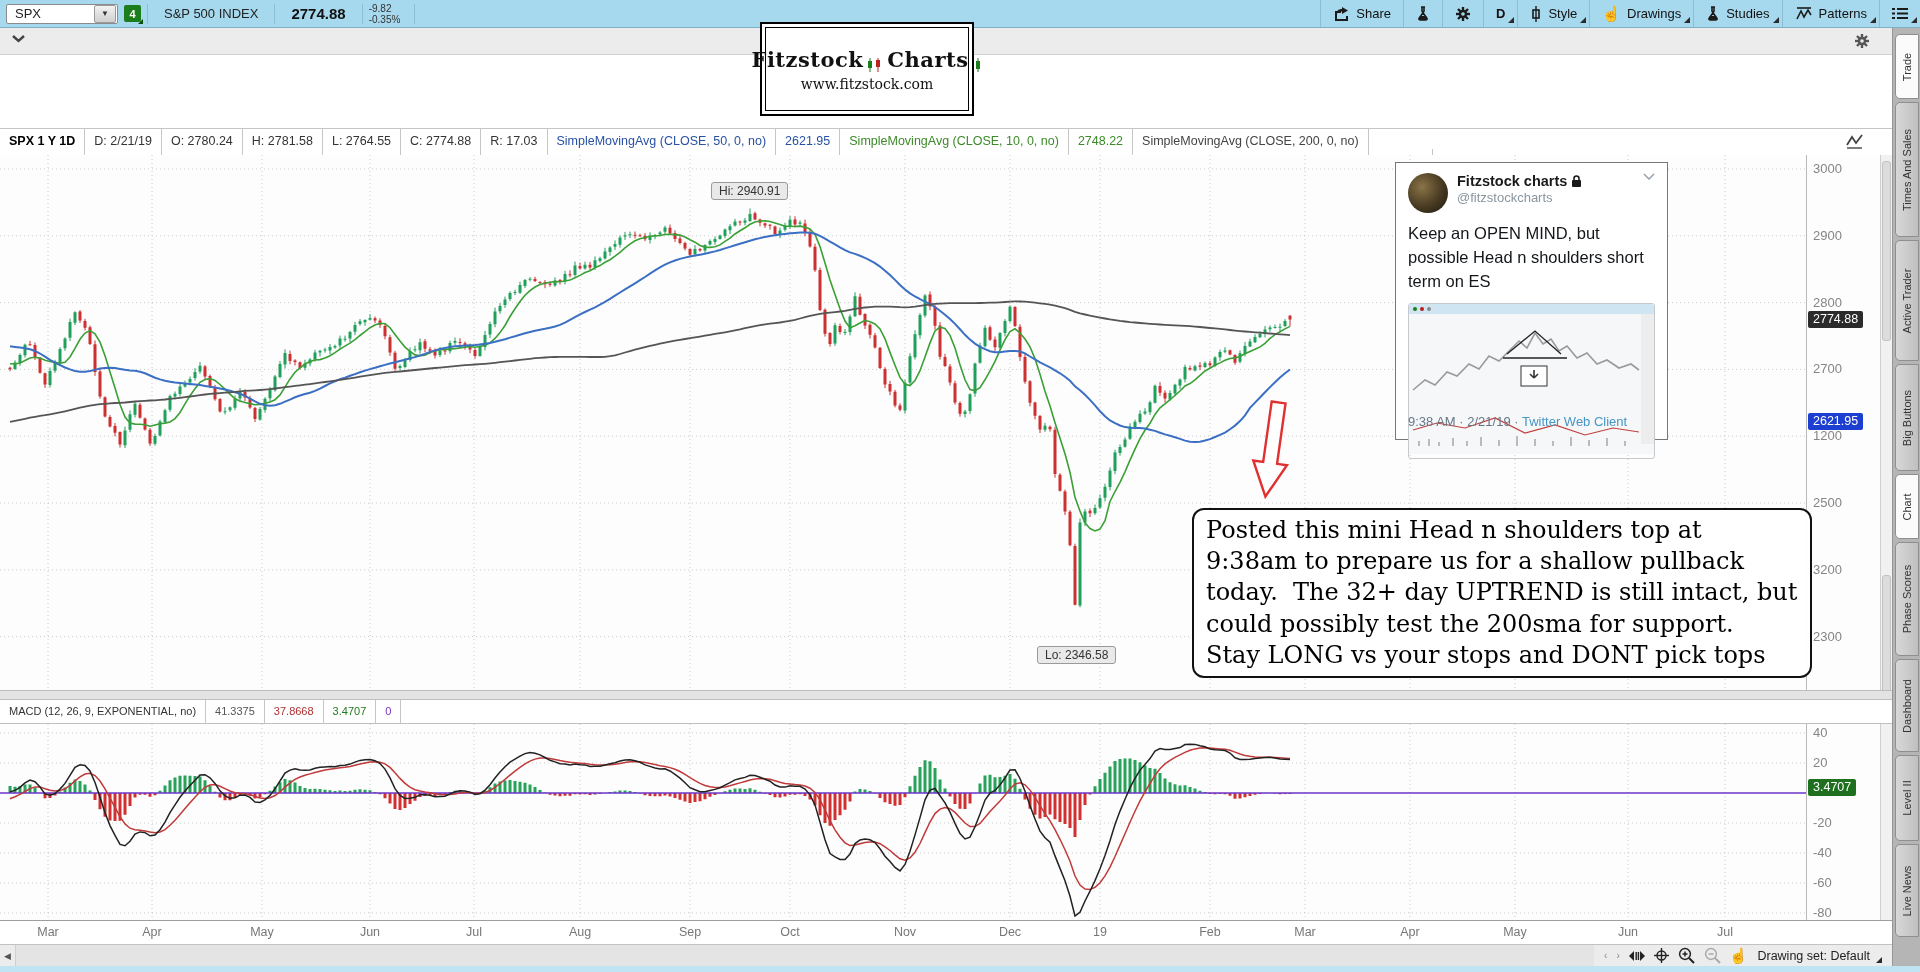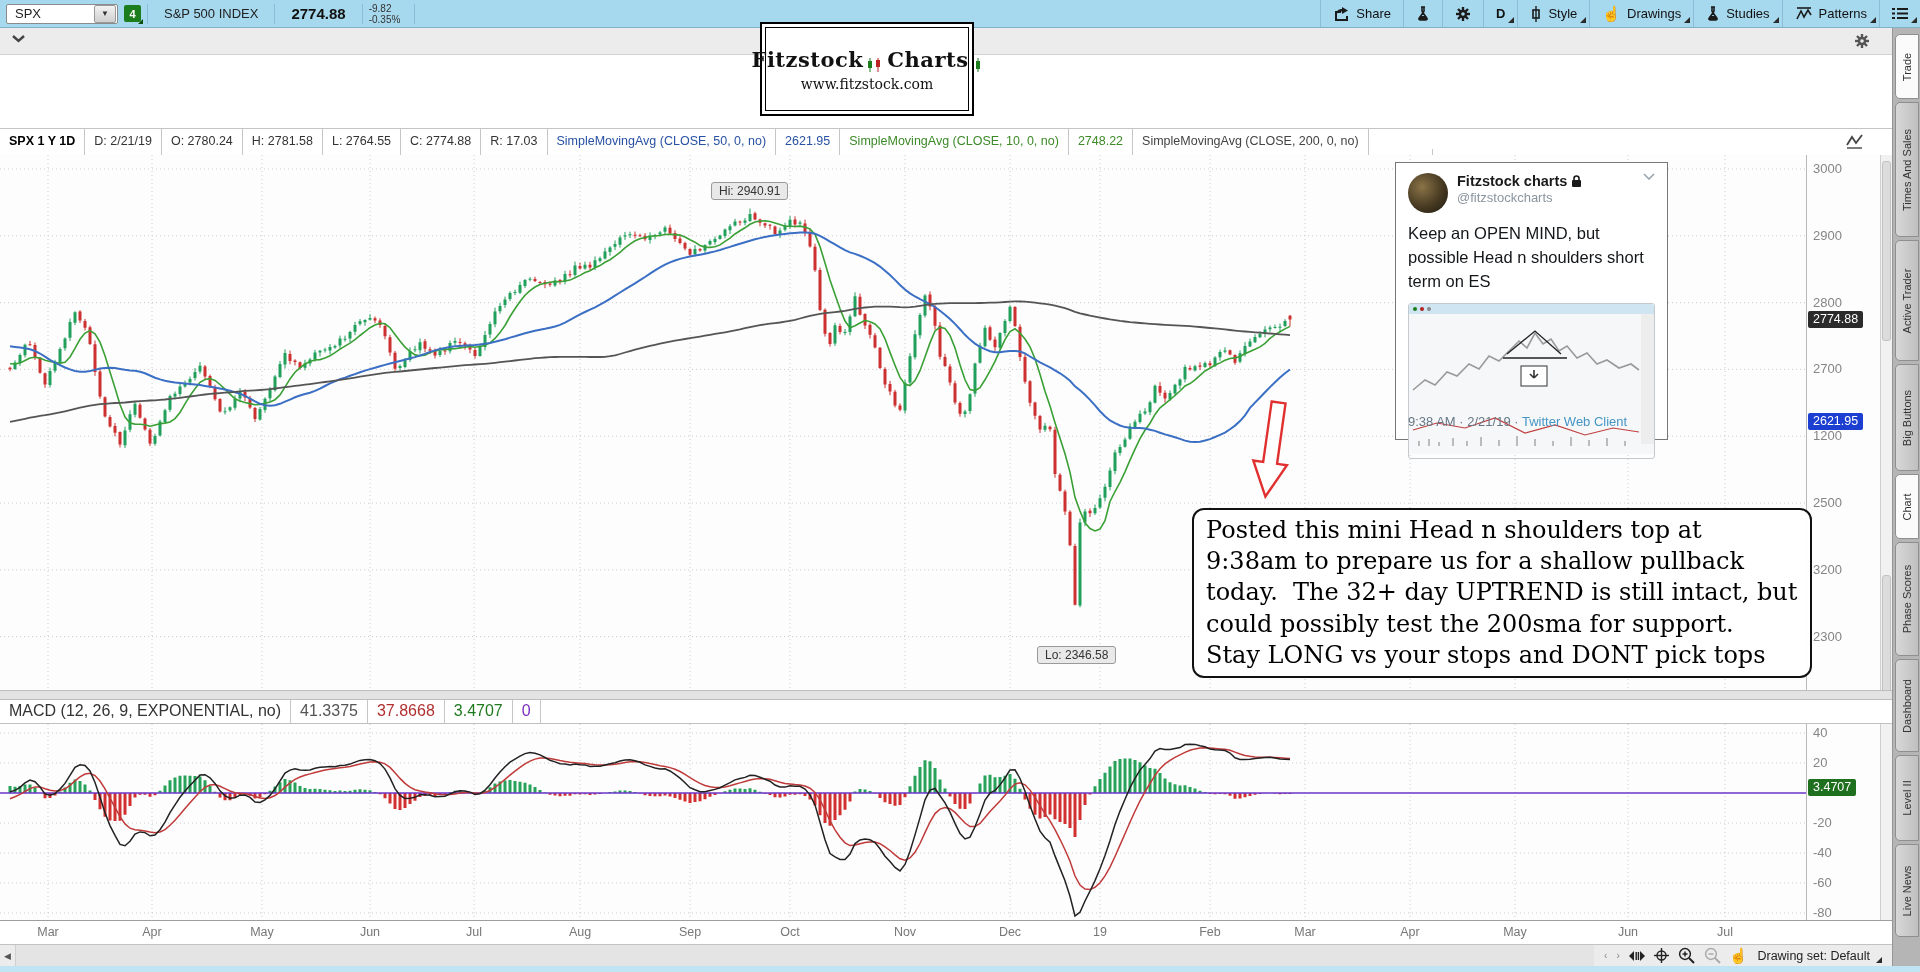--- a/index.html
+++ b/index.html
@@ -62,21 +62,21 @@
                  border-top:1px solid #c4c4c4; border-bottom:1px solid #a9a9a9; display:flex; font-size:12.5px; }
   .hcell { padding:0 9px; line-height:25px; border-right:1px solid #c6c6c6; white-space:nowrap; }
   #chart-settings-icon { position:absolute; right:28px; top:4px; }
 
   
   #pricepane  { position:absolute; left:0; top:155px; width:1806px; height:535px; background:#fdfdfd; }
   #priceaxis  { position:absolute; left:1806px; top:155px; width:74px; height:535px; background:#fdfdfd; border-left:1px solid #b9b9b9; }
   #vscroll    { position:absolute; left:1880px; top:155px; width:12px; height:789px; background:#f1f1f1; border-left:1px solid #cfcfcf; }
   #vscroll .seg { position:absolute; left:1px; width:9px; background:#dcdcdc; border:1px solid #c2c2c2; border-radius:3px; }
   #splitter   { position:absolute; left:0; top:690px; width:1892px; height:10px; background:#e3e3e3; border-top:1px solid #bdbdbd; border-bottom:1px solid #bdbdbd; }
-  #macdheader { position:absolute; left:0; top:700px; width:1892px; height:24px; background:#fff; border-bottom:1px solid #c0c0c0; display:flex; font-size:16px; }
+  #macdheader { position:absolute; left:0; top:700px; width:1892px; height:24px; background:#fff; border-bottom:1px solid #c0c0c0; display:flex; font-size:11px; }
   .mcell { padding:0 9px; line-height:22px; border-right:1px solid #c6c6c6; white-space:nowrap; }
   #macdpane { position:absolute; left:0; top:724px; width:1806px; height:196px; background:#fdfdfd; }
   #macdaxis { position:absolute; left:1806px; top:724px; width:74px; height:196px; background:#fdfdfd; border-left:1px solid #b9b9b9; }
 
   .axis-tick { position:absolute; left:1813px; font-size:13px; color:#858585; }
   .axis-badge { position:absolute; left:1808px; height:17px; line-height:17px; padding:0 5px; font-size:12.5px; color:#fff; border-radius:2px; }
   .marker-label { position:absolute; height:18px; line-height:16px; padding:0 7px; font-size:12px; color:#333;
                   background:#e9e9e9; border:1px solid #9a9a9a; border-radius:3px; }
 
   

